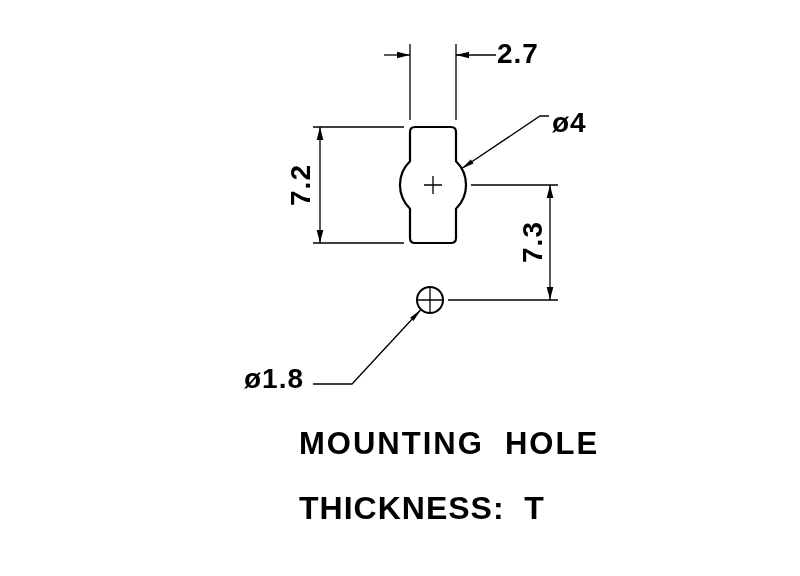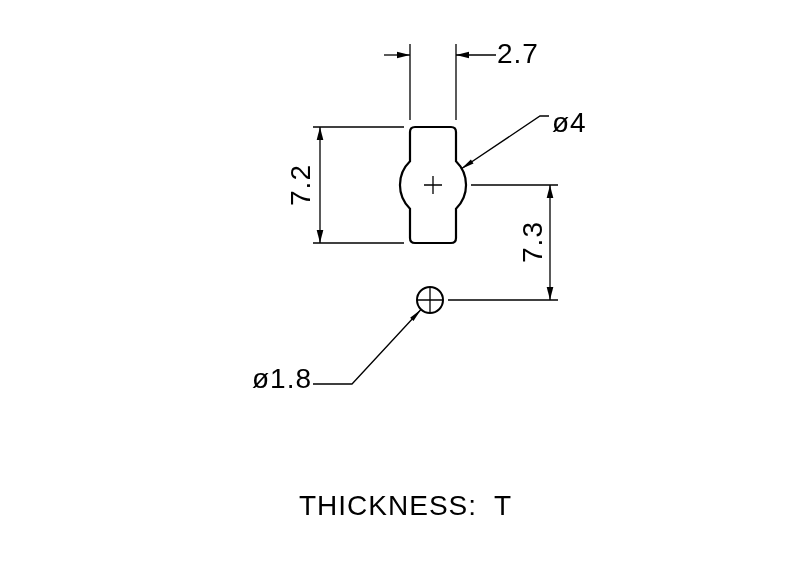--- a/index.html
+++ b/index.html
@@ -4,36 +4,36 @@
 <style>
   :root{ --line:#000000; --bg:#ffffff; }
   html,body{margin:0;padding:0;}
   body{
     width:800px;height:576px;
     background:var(--bg);
     font-family:"Liberation Sans", sans-serif;
     overflow:hidden;
   }
   .canvas{
-    position:relative;width:800px;height:576px;background:var(--bg);
+    position:relative;width:800px;height:576px;background:var(--bg);font-weight:bold;
   }
   .canvas svg{position:absolute;left:0;top:0;}
   .stroke{stroke:var(--line);fill:none;}
   .thin{stroke-width:1.3px;}
   .thick{stroke-width:2.2px;}
   .mid{stroke-width:2px;}
   .arrow{fill:var(--line);stroke:none;}
   .txt{
     position:absolute;color:var(--line);
     white-space:pre;line-height:1;
   }
   .dim{font-size:28px;letter-spacing:1px;}
   .rot{transform:translate(-50%,-50%) rotate(-90deg);}
   .title{font-size:31px;letter-spacing:2px;}
-  .note{font-size:28px;letter-spacing:1px;text-align:center;}
+  .note{font-size:32px;letter-spacing:1px;text-align:center;}
 </style>
 </head>
 <body>
 
 <div class="canvas">
 
   <svg width="800" height="576" viewBox="0 0 800 576">
 
     <g>
       <path class="stroke thin" d="M410 44 V120"></path>
@@ -86,18 +86,19 @@
   </svg>
 
   <div class="txt dim" style="left:497px;top:40px;">2.7</div>
 
   <div class="txt dim rot" style="left:301px;top:185px;">7.2</div>
 
   <div class="txt dim" style="left:552px;top:109px;">ø4</div>
 
   <div class="txt dim rot" style="left:533px;top:242px;">7.3</div>
 
-  <div class="txt dim" style="left:252px;top:365px;">ø1.8</div>
+  <div class="txt dim" style="left:244px;top:365px;">ø1.8</div>
 
+  <div class="txt title" style="left:299px;top:428px;">MOUNTING  HOLE</div>
 
   <div class="txt note" style="left:299px;top:492px;">THICKNESS:  T</div>
 
 </div>
 
 </body></html>

